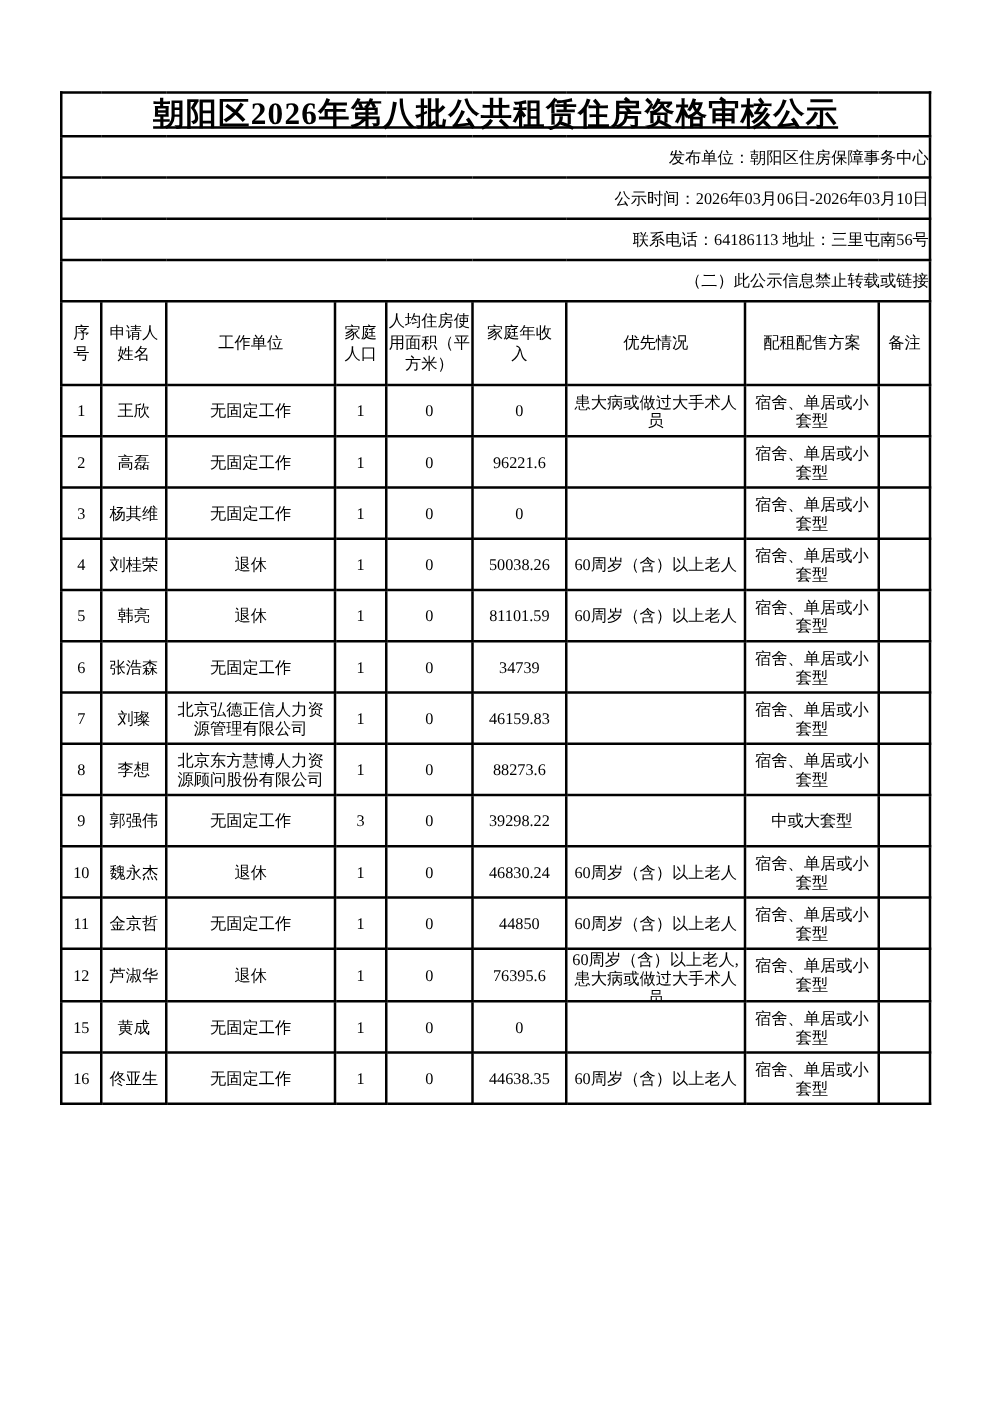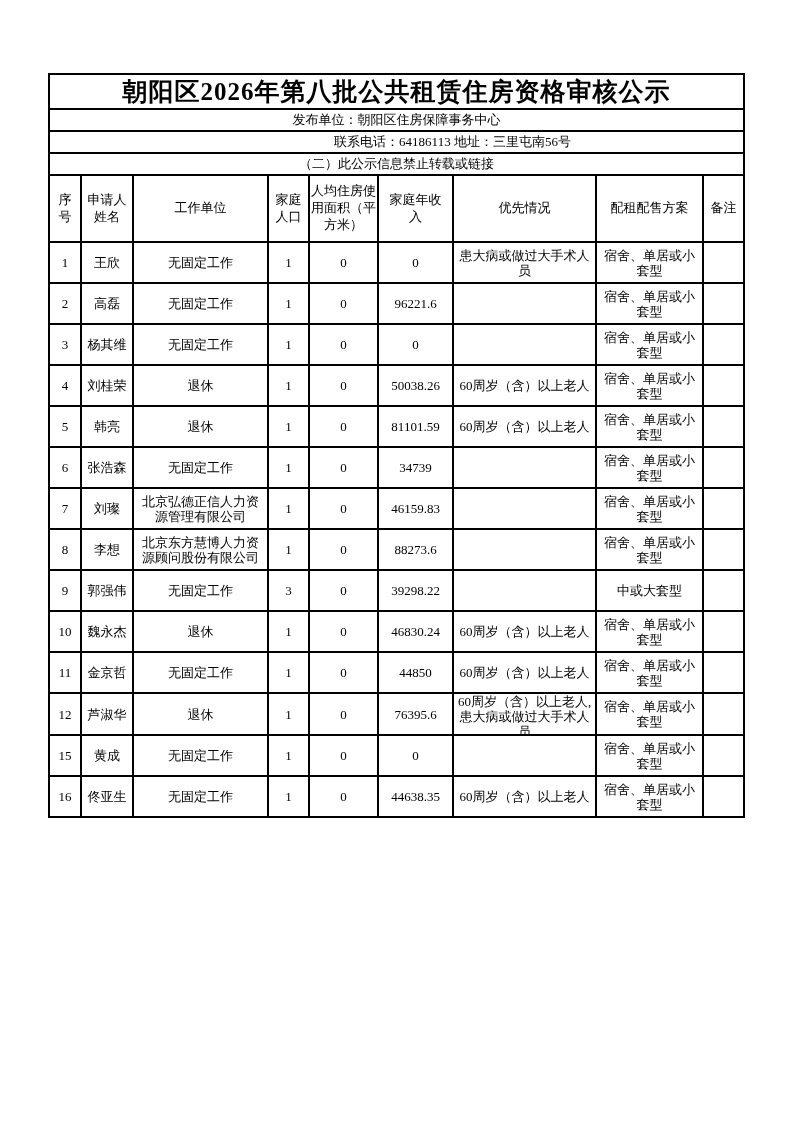--- a/index.html
+++ b/index.html
@@ -24,25 +24,26 @@
     padding: 0;
     overflow: hidden;
   }
   .title-cell {
     height: 35px;
     font-size: 25px;
     font-weight: bold;
     text-align: center;
     letter-spacing: 1px;
     line-height: 1.1;
+    text-decoration: underline;
   }
   .info-cell {
-    height: 22px;
+    height: 33px;
     font-size: 13px;
-    text-align: center;
+    text-align: right;
     padding-left: 8px;
     vertical-align: middle;
   }
   .info-cell.indent-large { padding-left: 112px; }
   .info-cell.indent-medium { }
   table.doc th {
     height: 67px;
     font-size: 13px;
     font-weight: normal;
     text-align: center;
@@ -78,20 +79,23 @@
       <col style="width:143px">
         <col style="width:107px">
         <col style="width:41px">
     </colgroup>
     <tbody>
       <tr>
         <td class="title-cell" colspan="9">朝阳区2026年第八批公共租赁住房资格审核公示</td>
       </tr>
       <tr>
         <td class="info-cell" colspan="9">发布单位：朝阳区住房保障事务中心</td>
+      </tr>
+      <tr>
+        <td class="info-cell" colspan="9">公示时间：2026年03月06日-2026年03月10日</td>
       </tr>
       <tr>
         <td class="info-cell indent-large" colspan="9">联系电话：64186113 地址：三里屯南56号</td>
       </tr>
       <tr>
         <td class="info-cell indent-medium" colspan="9">（二）此公示信息禁止转载或链接</td>
       </tr>
       <tr>
         <th>序
 号</th>

